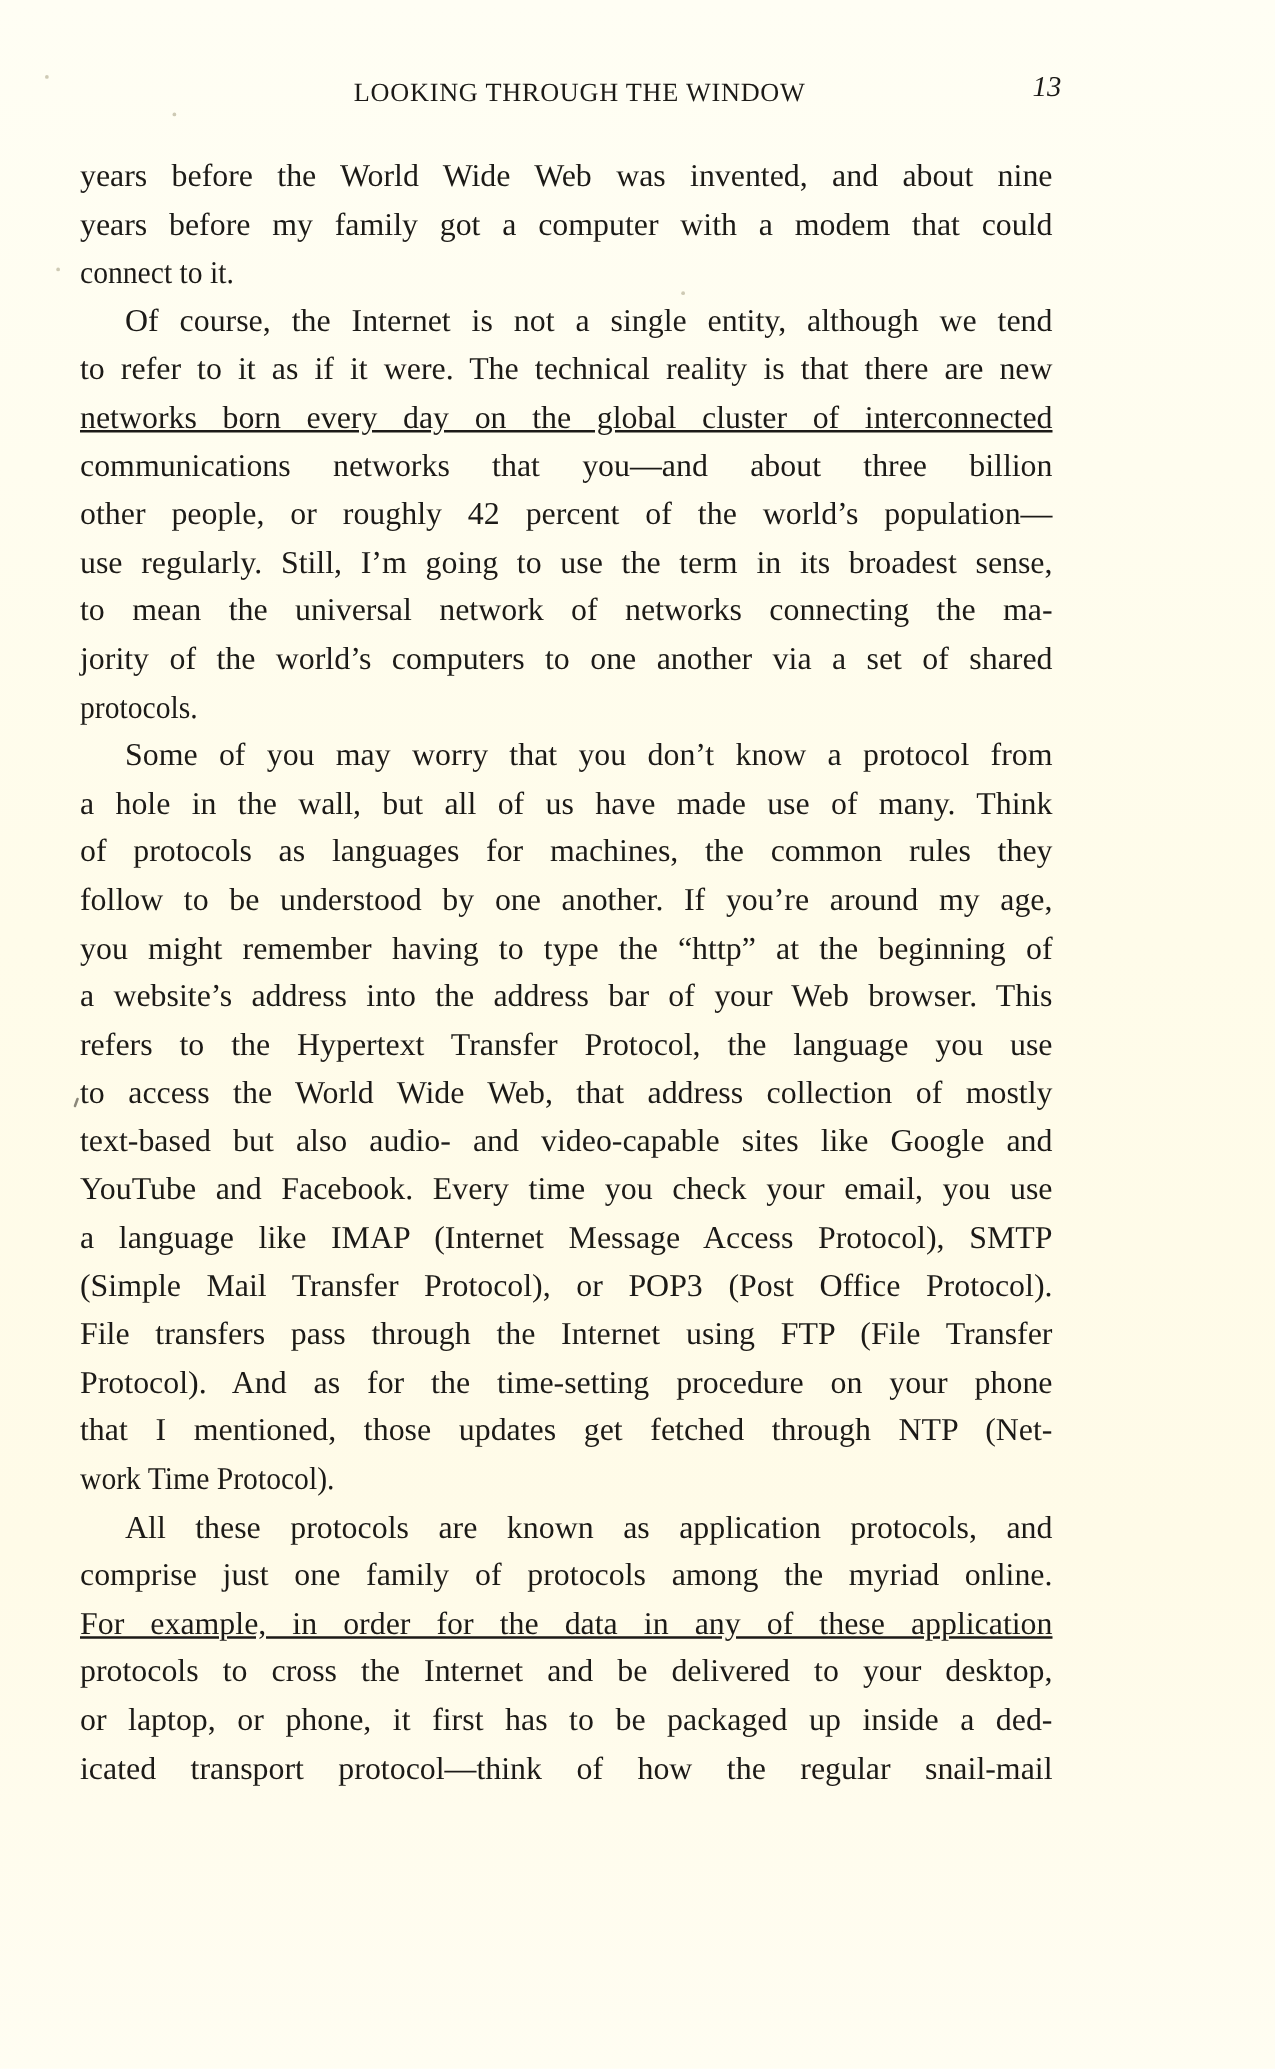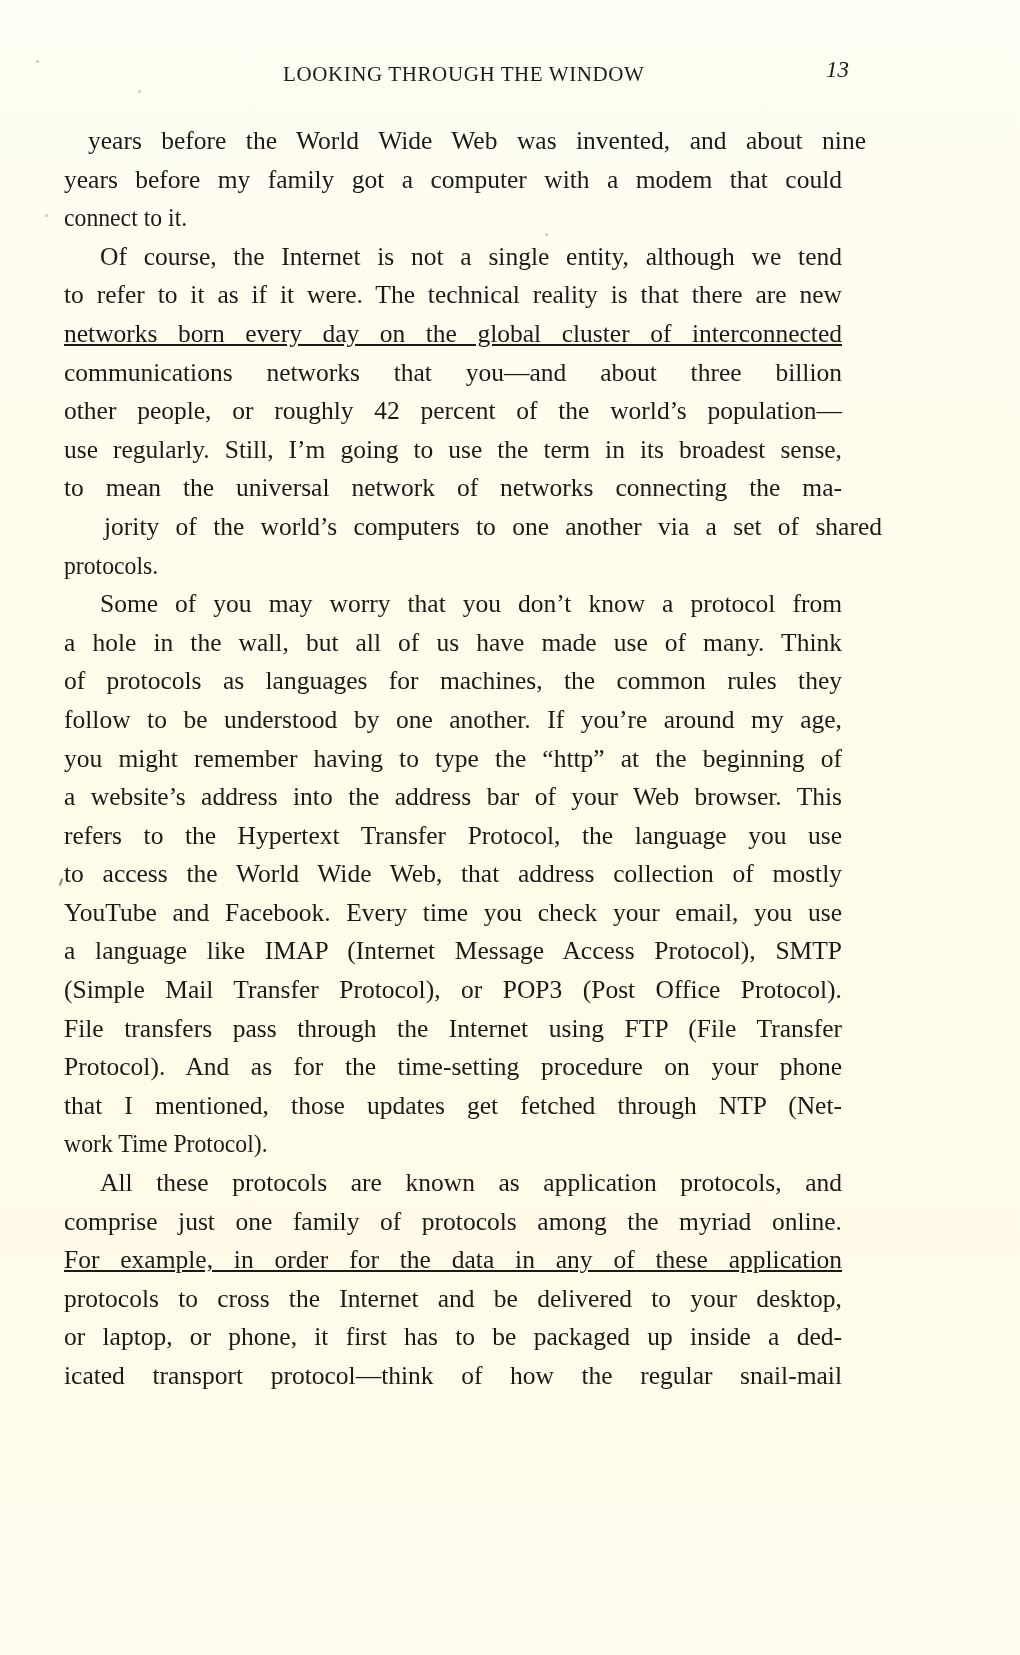--- a/index.html
+++ b/index.html
@@ -84,44 +84,45 @@
 
 <div class="page">
 
   <div class="running-head">
     <span class="running-title">LOOKING THROUGH THE WINDOW</span>
     <span class="page-number">13</span>
   </div>
 
   <div class="body-text" id="body-text">
       <div class="paragraph">
-        <span class="line" style="width: 778px; transform: scaleX(1); margin-left: 24px;">years before the World Wide Web was invented, and about nine</span>
+        <span class="line" style="width: 778px; transform: scaleX(1);">years before the World Wide Web was invented, and about nine</span>
         <span class="line" style="width: 778px; transform: scaleX(1);">years before my family got a computer with a modem that could</span>
         <span class="line last" style="width: 836.559px; transform: scaleX(0.93);">connect to it.</span>
       </div>
       <div class="paragraph">
         <span class="line indent" style="width: 778px; transform: scaleX(1);">Of course, the Internet is not a single entity, although we tend</span>
         <span class="line" style="width: 778px; transform: scaleX(1);">to refer to it as if it were. The technical reality is that there are new</span>
         <span class="line" style="width: 778px; transform: scaleX(1); text-decoration: underline;">networks born every day on the global cluster of interconnected</span>
         <span class="line" style="width: 778px; transform: scaleX(1);">communications networks that you—and about three billion</span>
         <span class="line" style="width: 778px; transform: scaleX(1);">other people, or roughly 42 percent of the world’s population—</span>
         <span class="line" style="width: 778px; transform: scaleX(1);">use regularly. Still, I’m going to use the term in its broadest sense,</span>
         <span class="line" style="width: 778px; transform: scaleX(1);">to mean the universal network of networks connecting the ma-</span>
-        <span class="line" style="width: 778px; transform: scaleX(1); margin-left: 40px;">jority of the world’s computers to one another via a set of shared</span>
+        <span class="line" style="width: 778px; transform: scaleX(1);">jority of the world’s computers to one another via a set of shared</span>
         <span class="line last" style="width: 836.559px; transform: scaleX(0.93);">protocols.</span>
       </div>
       <div class="paragraph">
         <span class="line indent" style="width: 778px; transform: scaleX(1);">Some of you may worry that you don’t know a protocol from</span>
         <span class="line" style="width: 778px; transform: scaleX(1);">a hole in the wall, but all of us have made use of many. Think</span>
         <span class="line" style="width: 778px; transform: scaleX(1);">of protocols as languages for machines, the common rules they</span>
         <span class="line" style="width: 778px; transform: scaleX(1);">follow to be understood by one another. If you’re around my age,</span>
         <span class="line" style="width: 778px; transform: scaleX(1);">you might remember having to type the “http” at the beginning of</span>
         <span class="line" style="width: 778px; transform: scaleX(1);">a website’s address into the address bar of your Web browser. This</span>
         <span class="line" style="width: 778px; transform: scaleX(1);">refers to the Hypertext Transfer Protocol, the language you use</span>
         <span class="line" style="width: 778px; transform: scaleX(1);">to access the World Wide Web, that address collection of mostly</span>
+        <span class="line" style="width: 778px; transform: scaleX(1);">text-based but also audio- and video-capable sites like Google and</span>
         <span class="line" style="width: 778px; transform: scaleX(1);">YouTube and Facebook. Every time you check your email, you use</span>
         <span class="line" style="width: 778px; transform: scaleX(1);">a language like IMAP (Internet Message Access Protocol), SMTP</span>
         <span class="line" style="width: 778px; transform: scaleX(1);">(Simple Mail Transfer Protocol), or POP3 (Post Office Protocol).</span>
         <span class="line" style="width: 778px; transform: scaleX(1);">File transfers pass through the Internet using FTP (File Transfer</span>
         <span class="line" style="width: 778px; transform: scaleX(1);">Protocol). And as for the time-setting procedure on your phone</span>
         <span class="line" style="width: 778px; transform: scaleX(1);">that I mentioned, those updates get fetched through NTP (Net-</span>
         <span class="line last" style="width: 836.559px; transform: scaleX(0.93);">work Time Protocol).</span>
       </div>
       <div class="paragraph">
         <span class="line indent" style="width: 778px; transform: scaleX(1);">All these protocols are known as application protocols, and</span>

